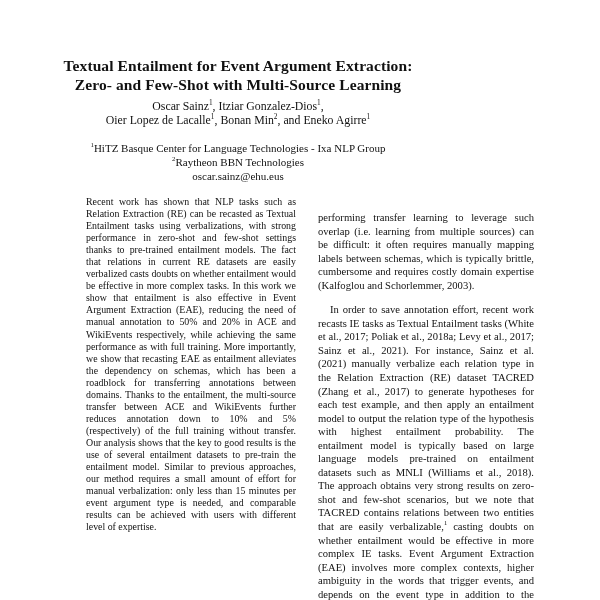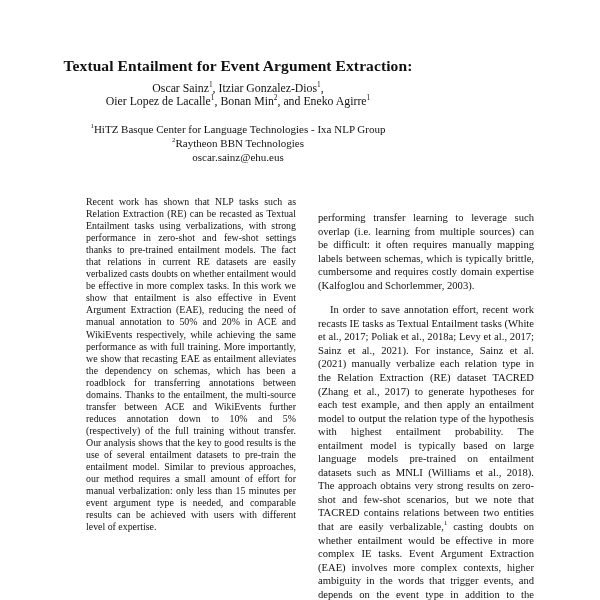--- a/index.html
+++ b/index.html
@@ -90,20 +90,21 @@
   .b { font-weight: normal; }
 </style>
 </head>
 <body>
 
 <div class="page">
 
   <div class="page-header">
     <h1 class="paper-title">
       <span>Textual Entailment for Event Argument Extraction:</span><br>
+      <span>Zero- and Few-Shot with Multi-Source Learning</span>
     </h1>
 
     <div class="authors-block">
       <div class="author-line"><span class="b">Oscar Sainz</span><sup>1</sup><span>, </span><span class="b">Itziar Gonzalez-Dios</span><sup>1</sup><span>,</span></div>
       <div class="author-line"><span class="b">Oier Lopez de Lacalle</span><sup>1</sup><span>, </span><span class="b">Bonan Min</span><sup>2</sup><span>, and </span><span class="b">Eneko Agirre</span><sup>1</sup></div>
     </div>
 
     <div class="affil-block">
       <div class="affil-line"><sup>1</sup><span>HiTZ Basque Center for Language Technologies - Ixa NLP Group</span></div>
       <div class="affil-line"><sup>2</sup><span>Raytheon BBN Technologies</span></div>

